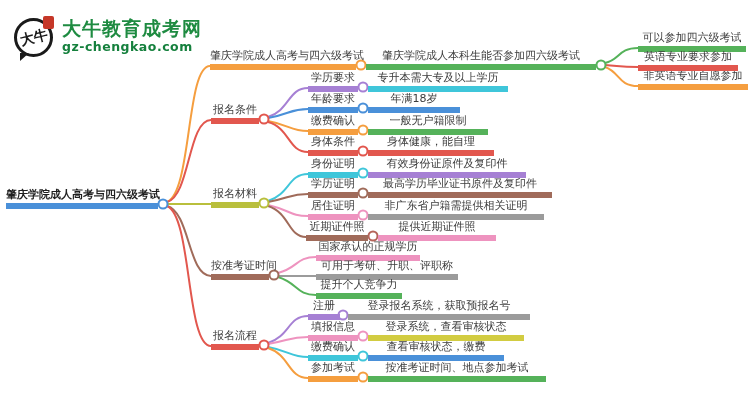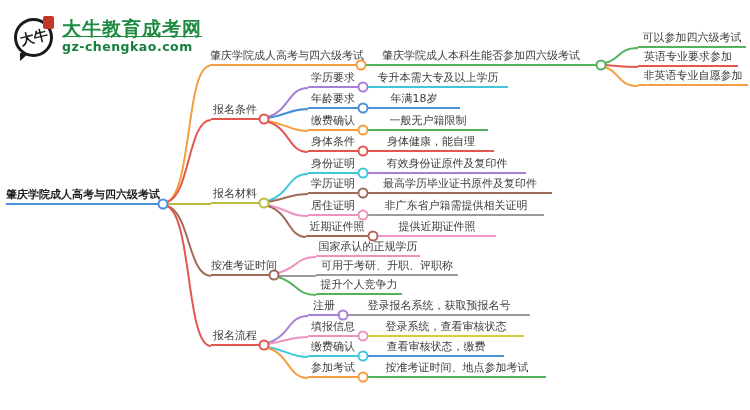--- a/index.html
+++ b/index.html
@@ -1,35 +1,35 @@
 <!DOCTYPE html>
 <html><head>
 <meta charset="utf-8">
 <style>
   html,body{margin:0;padding:0;background:#fff;}
   .canvas{position:relative;width:750px;height:410px;background:#ffffff;overflow:hidden;
           font-family:"DejaVu Sans","Liberation Sans",sans-serif;}
   svg.wires{position:absolute;left:0;top:0;}
   .node{position:absolute;font-size:11px;line-height:14px;color:#3c3c3c;
-        text-align:center;padding-bottom:1px;border-bottom:2px solid #ec4899;
+        text-align:center;padding-bottom:1px;border-bottom:6px solid #ec4899;
         white-space:nowrap;}
   .root-node{color:#1f1f1f;font-weight:600;}
   
   .logo{position:absolute;left:14px;top:16px;display:flex;align-items:center;gap:8px;}
   .logo-badge{position:relative;width:40px;height:40px;}
   .logo-circle{position:absolute;left:0;top:2px;width:33px;height:33px;background:#fff;
                border:3px solid #1a1a1a;border-radius:50%;display:flex;align-items:center;
                justify-content:center;}
   .logo-circle::after{content:"";position:absolute;left:3px;bottom:-7px;width:0;height:0;
                border-left:9px solid #1a1a1a;border-bottom:8px solid transparent;}
   .logo-hanzi{font-size:14px;font-weight:700;color:#1a1a1a;transform:rotate(-14deg);
                font-family:"DejaVu Serif","Liberation Serif",serif;}
   .logo-seal{position:absolute;right:0;top:0;width:11px;height:13px;background:#c53728;
                border-radius:2px;}
-  .logo-brand{color:#1e8b41;font-weight:700;font-size:19px;line-height:21px;letter-spacing:1px;text-decoration:underline;}
+  .logo-brand{color:#1e8b41;font-weight:700;font-size:19px;line-height:21px;letter-spacing:1px;}
   .logo-domain{color:#15803d;font-weight:700;font-size:12.5px;line-height:15px;letter-spacing:.5px;}
 </style>
 </head>
 <body>
 
 <div class="canvas">
 
   <svg class="wires" width="750" height="410" viewBox="0 0 750 410">
     <g fill="none" stroke-width="2">
 

